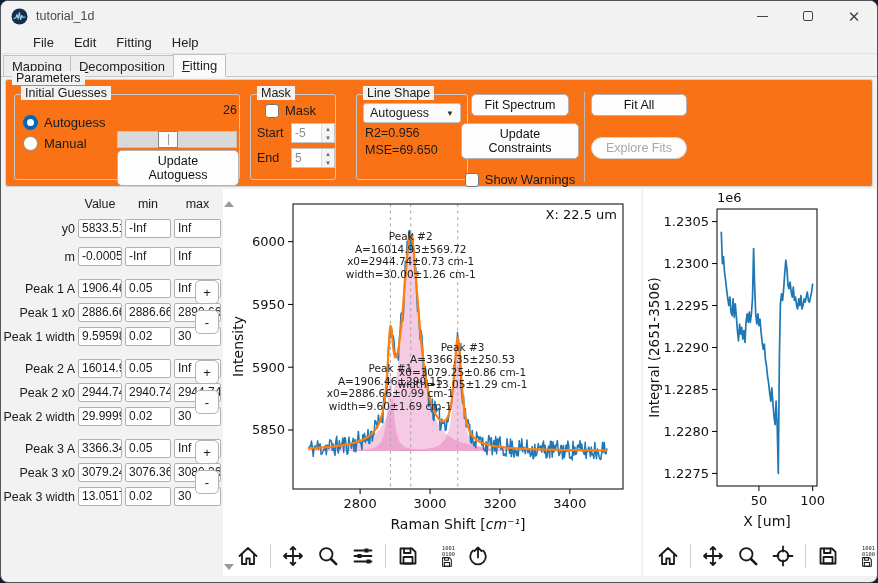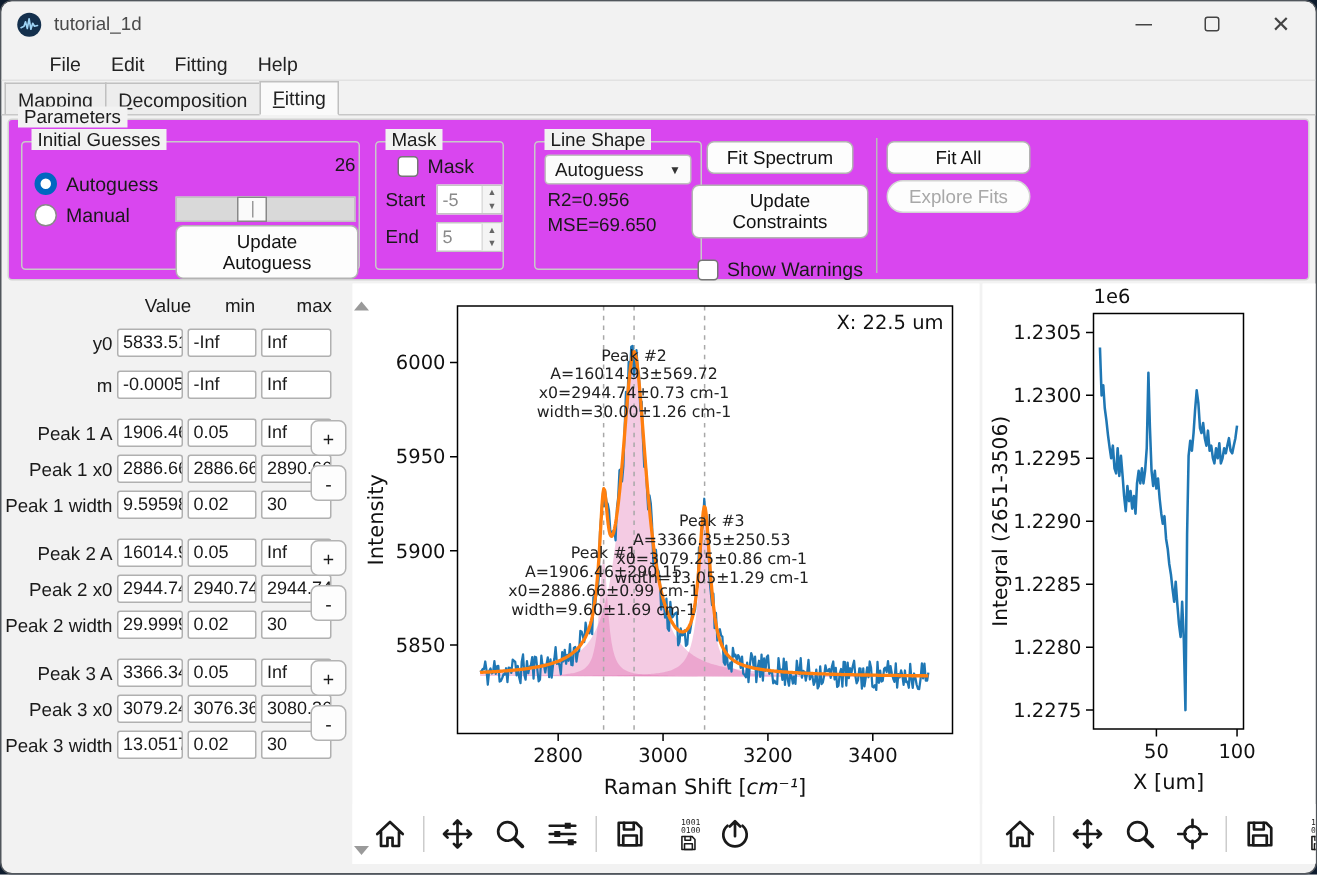--- a/index.html
+++ b/index.html
@@ -21,21 +21,21 @@
   .menubar { height:23px; display:flex; align-items:center; padding-left:22px; gap:0; background:#f2f2f2; border-bottom:1px solid #e2e2e2; }
   .menu-item { padding:2px 10px; color:#222; }
 
   
   .tabbar { height:23px; display:flex; align-items:flex-end; padding-left:2px; background:#f2f2f2; border-bottom:1px solid #c8c8c8; }
   .tab { padding:3px 8px 3px 8px; border:1px solid #c0c0c0; border-bottom:none; background:#ededed; color:#222; margin-right:-1px; height:21px; }
   .tab.active { background:#fafafa; height:23px; position:relative; z-index:2; border-bottom:1px solid #fafafa; margin-bottom:-1px; }
   .tab u { text-decoration:underline; }
 
   
-  .params-outer { position:absolute; left:4px; right:4px; top:78px; height:108px; border:1px solid #d2d2d2; border-radius:3px; background:#d946ef; }
+  .params-outer { position:absolute; left:4px; right:4px; top:78px; height:108px; border:1px solid #d2d2d2; border-radius:3px; background:#f97316; }
   .params-caption { position:absolute; top:-9px; left:6px; background:#f2f2f2; padding:0 4px; font-size:12.5px; }
   .gbox { position:absolute; border:1px solid #c9c9c9; border-radius:3px; }
   .gbox .legend { position:absolute; top:-9px; left:6px; background:#f2f2f2; padding:0 4px; font-size:12.5px; }
   .gb-ig { left:8px; top:14px; width:226px; height:86px; }
   .gb-mask { left:244px; top:14px; width:86px; height:86px; }
   .gb-ls { left:350px; top:14px; width:112px; height:86px; }
 
   .radio-row { display:flex; align-items:center; gap:6px; margin:6px 0 0 8px; }
   .radio { width:15px; height:15px; border-radius:50%; background:#fff; border:1px solid #8a8a8a; flex:0 0 auto; }
   .radio.checked { border:4.5px solid #0067c0; }
@@ -63,21 +63,21 @@
   .ls-stat { margin:3px 0 0 8px; font-size:12.5px; }
 
   .fit-col { position:absolute; left:455px; top:14px; width:118px; display:flex; flex-direction:column; align-items:center; }
   .fitall-col { position:absolute; left:585px; top:14px; width:96px; display:flex; flex-direction:column; }
   .vsep { position:absolute; left:578px; top:12px; height:90px; width:1px; background:#b9b9b9; }
   .warn-row { display:flex; align-items:center; gap:6px; margin-top:13px; }
 
   
   .content { position:absolute; left:0; right:2px; top:188px; bottom:6px; display:flex; }
   .ptable { width:248px; position:relative; font-size:12.5px; }
-  .thead { display:flex; margin:8px 0 8px 0;padding-left:12px; }
+  .thead { display:flex; margin:8px 0 8px 0; }
   .thead span { text-align:center; }
   .th-label{ width:77px; } .th-val{ width:44px; } .th-min{ width:46px; margin-left:3px;} .th-max{ width:47px; margin-left:3px;}
   .pgroup { position:relative; margin-bottom:13px; }
   .trow { display:flex; align-items:center; margin-bottom:5px; height:19px; }
   .trow.wide { margin-bottom:9px; }
   .trow .rlabel { width:77px; text-align:right; padding-right:3px; white-space:nowrap; overflow:hidden; }
   .field { width:44px; height:19px; border:1px solid #b0b0b0; border-radius:2px; background:#fff; padding:1px 3px; overflow:hidden; white-space:nowrap; font-size:12px; }
   .field.fmin { width:46px; margin-left:3px; }
   .field.fmax { width:47px; margin-left:3px; }
   .pm-btn { position:absolute; right:2px; width:24px; height:24px; border:1px solid #b3b3b3; border-radius:5px; background:#fdfdfd; display:flex; align-items:center; justify-content:center; font-size:13px; }
@@ -202,21 +202,21 @@
       <div class="btn" style="width:98px;">Fit Spectrum</div>
       <div class="btn" style="width:118px; margin-top:7px;">Update Constraints</div>
       <div class="warn-row">
         <span class="chk"></span>
         <span>Show Warnings</span>
       </div>
     </div>
     <div class="vsep"></div>
     <div class="fitall-col">
       <div class="btn">Fit All</div>
-      <div class="btn disabled" style="margin-top:4px;border-radius:11px;">Explore Fits</div>
+      <div class="btn disabled" style="margin-top:21px;border-radius:11px;">Explore Fits</div>
     </div>
   </div>
 
   <div class="content">
     <div class="ptable" id="ptable">
         <div class="thead">
           <span class="th-label"></span>
           <span class="th-val">Value</span>
           <span class="th-min">min</span>
           <span class="th-max">max</span>

